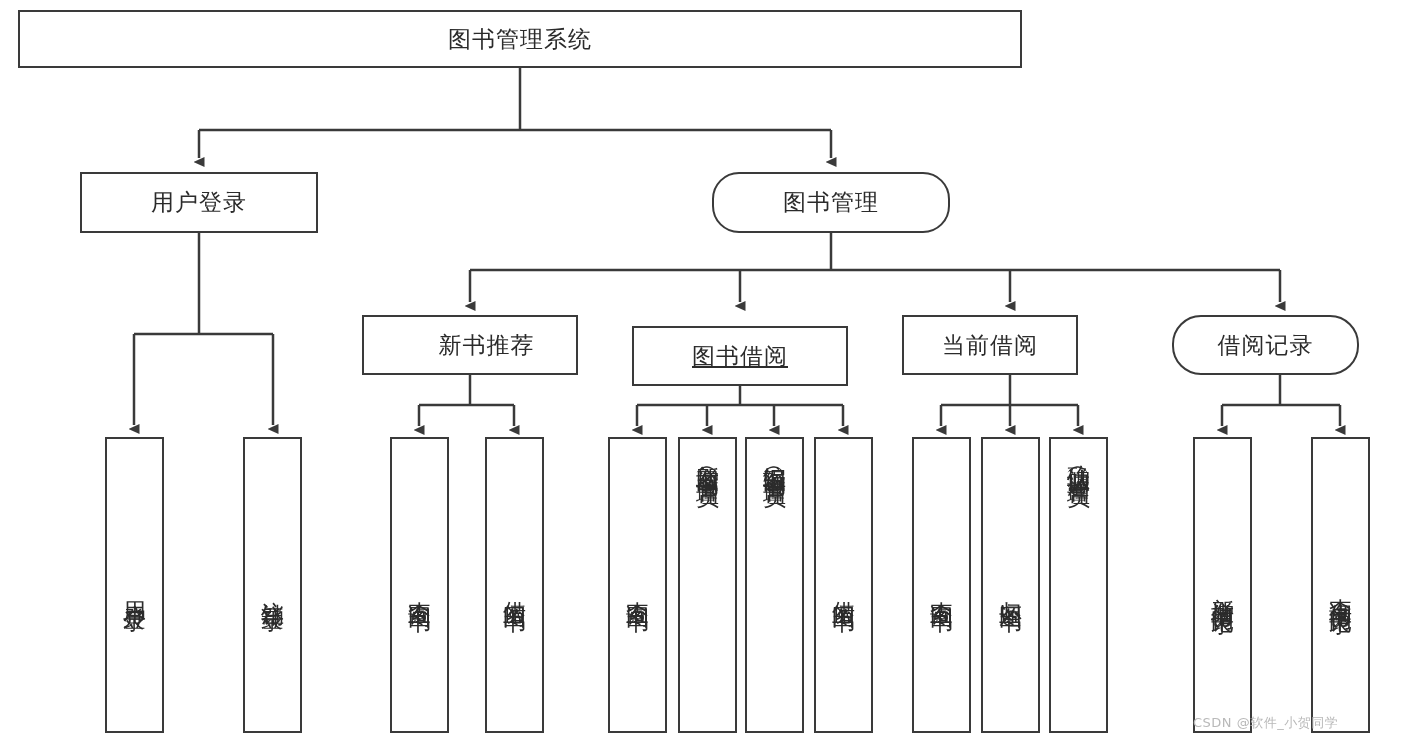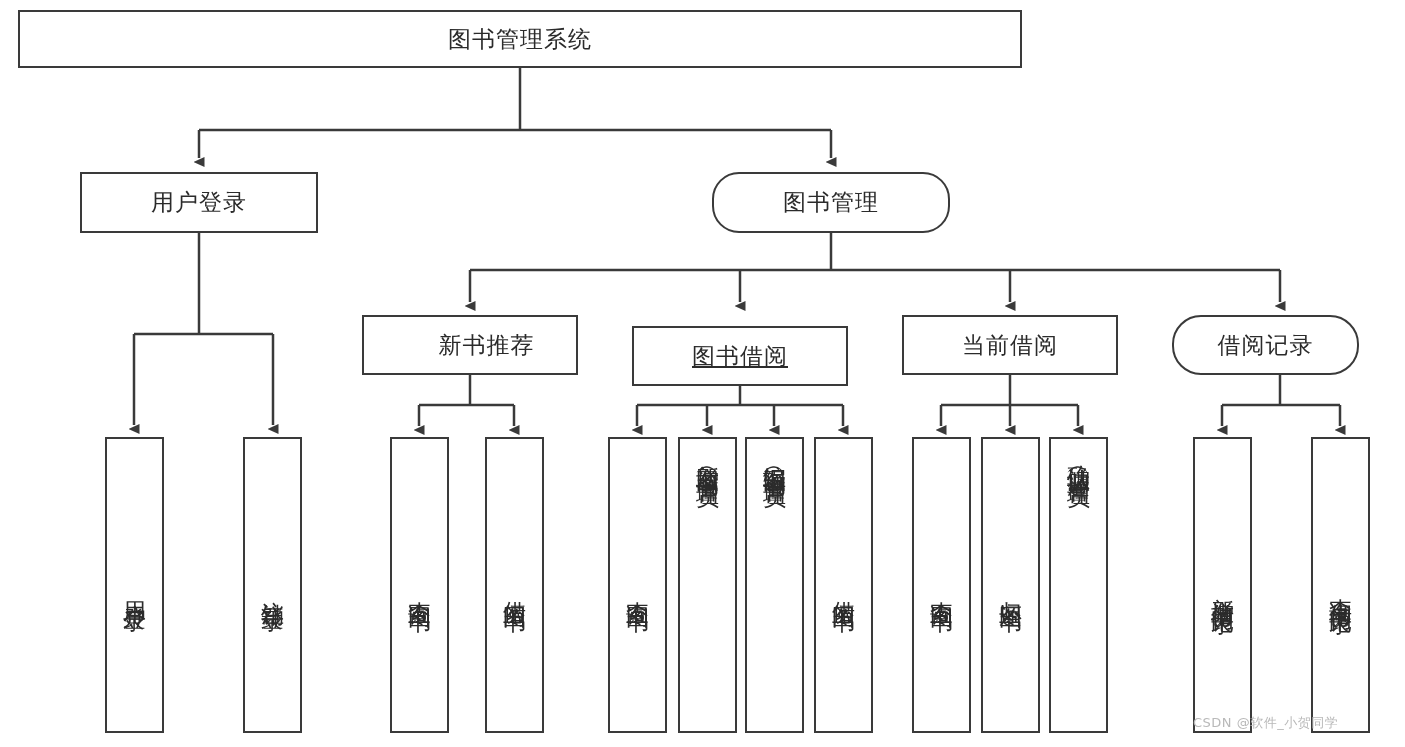--- a/index.html
+++ b/index.html
@@ -134,21 +134,21 @@
   <div class="node horiz" style="left:712px; top:172px; width:238px; height:61px;border-radius:27px;">
     <span>图书管理</span>
   </div>
 
   <div class="node horiz" style="left:362px; top:315px; width:216px; height:60px;padding-left:33px;">
     <span>新书推荐</span>
   </div>
   <div class="node horiz" style="left:632px; top:326px; width:216px; height:60px;text-decoration:underline;">
     <span>图书借阅</span>
   </div>
-  <div class="node horiz" style="left:902px; top:315px; width:216px; height:60px;">
+  <div class="node horiz" style="left:902px; top:315px; width:176px; height:60px;">
     <span>当前借阅</span>
   </div>
   <div class="node horiz" style="left:1172px; top:315px; width:187px; height:60px;border-radius:29px;">
     <span>借阅记录</span>
   </div>
 
   <div class="node vert center" style="left:105px; top:437px; width:59px; height:296px;">
     <span class="vtext">用户登录</span>
   </div>
   <div class="node vert center" style="left:243px; top:437px; width:59px; height:296px;">

